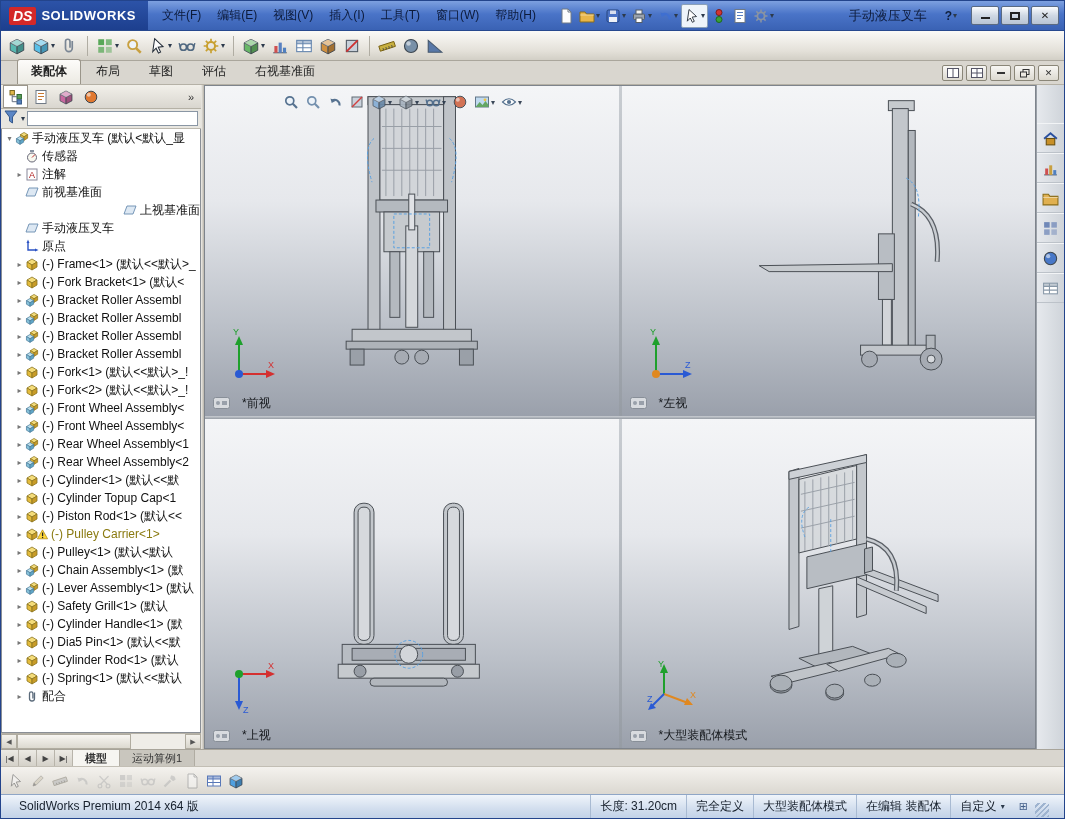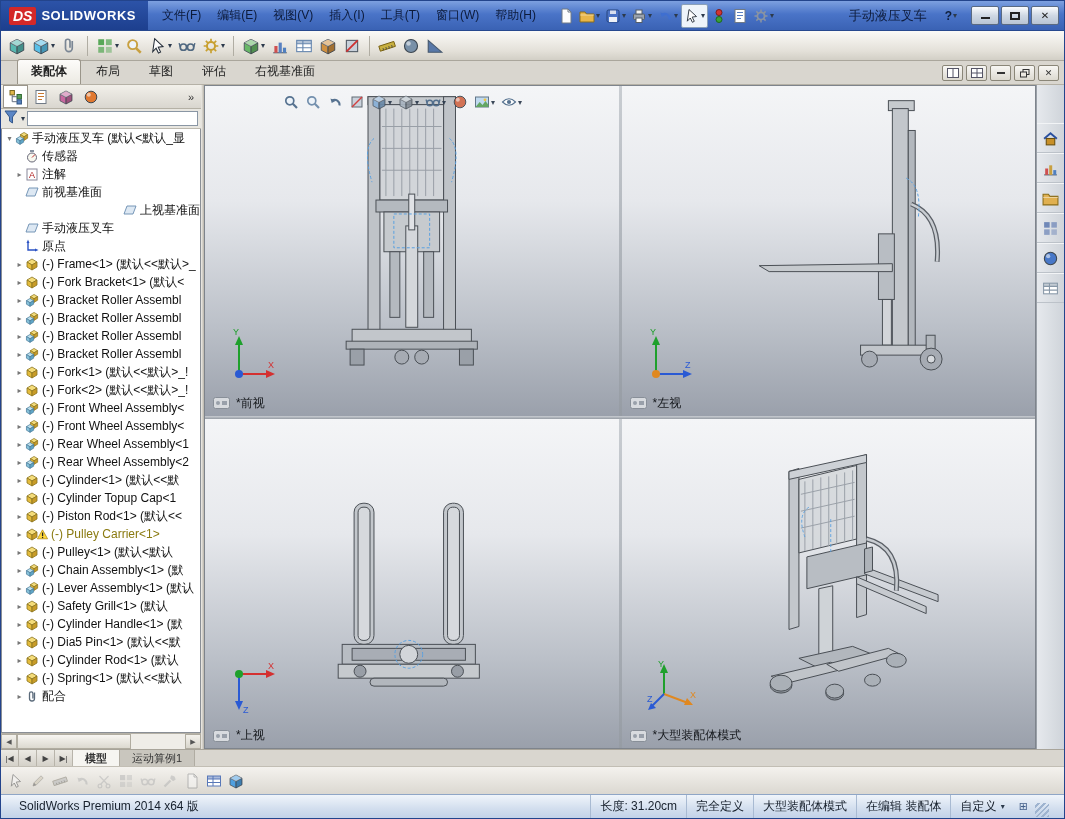--- a/index.html
+++ b/index.html
@@ -56,21 +56,21 @@
 .strack{flex:1;position:relative;background:#efede8;}
 .sthumb{position:absolute;left:0;top:0;bottom:0;width:68%;background:linear-gradient(#f8f6f2,#dcd9d0);border:1px solid #b0aca0;}
 .vsplit{position:absolute;left:200px;top:0;bottom:0;width:3px;background:linear-gradient(90deg,#efede8,#b8b4aa);cursor:col-resize;}
 
 
 .viewport{position:absolute;left:203px;top:0;bottom:0;right:28px;display:grid;grid-template-columns:1fr 3px 1fr;grid-template-rows:1fr 3px 1fr;background:#9aa0a8;border:1px solid #7e848c;}
 .pane{position:relative;overflow:hidden;background:linear-gradient(180deg,#f4f5f7 0%,#e6e8ec 35%,#bcc1c9 72%,#9aa0ab 100%);}
 .vp-split{background:linear-gradient(#c9cdd2,#969ca4);}
 .model{position:absolute;inset:0;width:100%;height:100%;}
 .triad{position:absolute;left:24px;bottom:32px;}
-.pane-label{position:absolute;left:8px;bottom:4px;display:flex;align-items:center;gap:6px;font-size:12px;color:#15181c;}
+.pane-label{position:absolute;left:8px;bottom:4px;display:flex;align-items:center;gap:12px;font-size:12px;color:#15181c;}
 .hud{position:absolute;top:4px;left:76px;display:flex;gap:2px;align-items:center;z-index:5;opacity:.92;}
 
 
 .task-pane{position:absolute;right:0;top:0;bottom:0;width:28px;background:linear-gradient(90deg,#e6e9ed,#cfd4da);border-left:1px solid #9aa0a8;}
 .task-icons{margin-top:38px;display:flex;flex-direction:column;}
 .task-cell{height:30px;display:flex;align-items:center;justify-content:center;border-bottom:1px solid #bcc2c9;border-top:1px solid #f2f4f6;}
 
 
 .model-tabs{position:absolute;left:0;right:0;bottom:52px;height:17px;background:#d9d6cf;border-top:1px solid #a8a49a;display:flex;align-items:stretch;font-size:11px;}
 .tab-scroll{width:18px;display:flex;align-items:center;justify-content:center;border-right:1px solid #b8b4aa;color:#444;font-size:8px;background:linear-gradient(#eceae4,#d4d1c9);}

